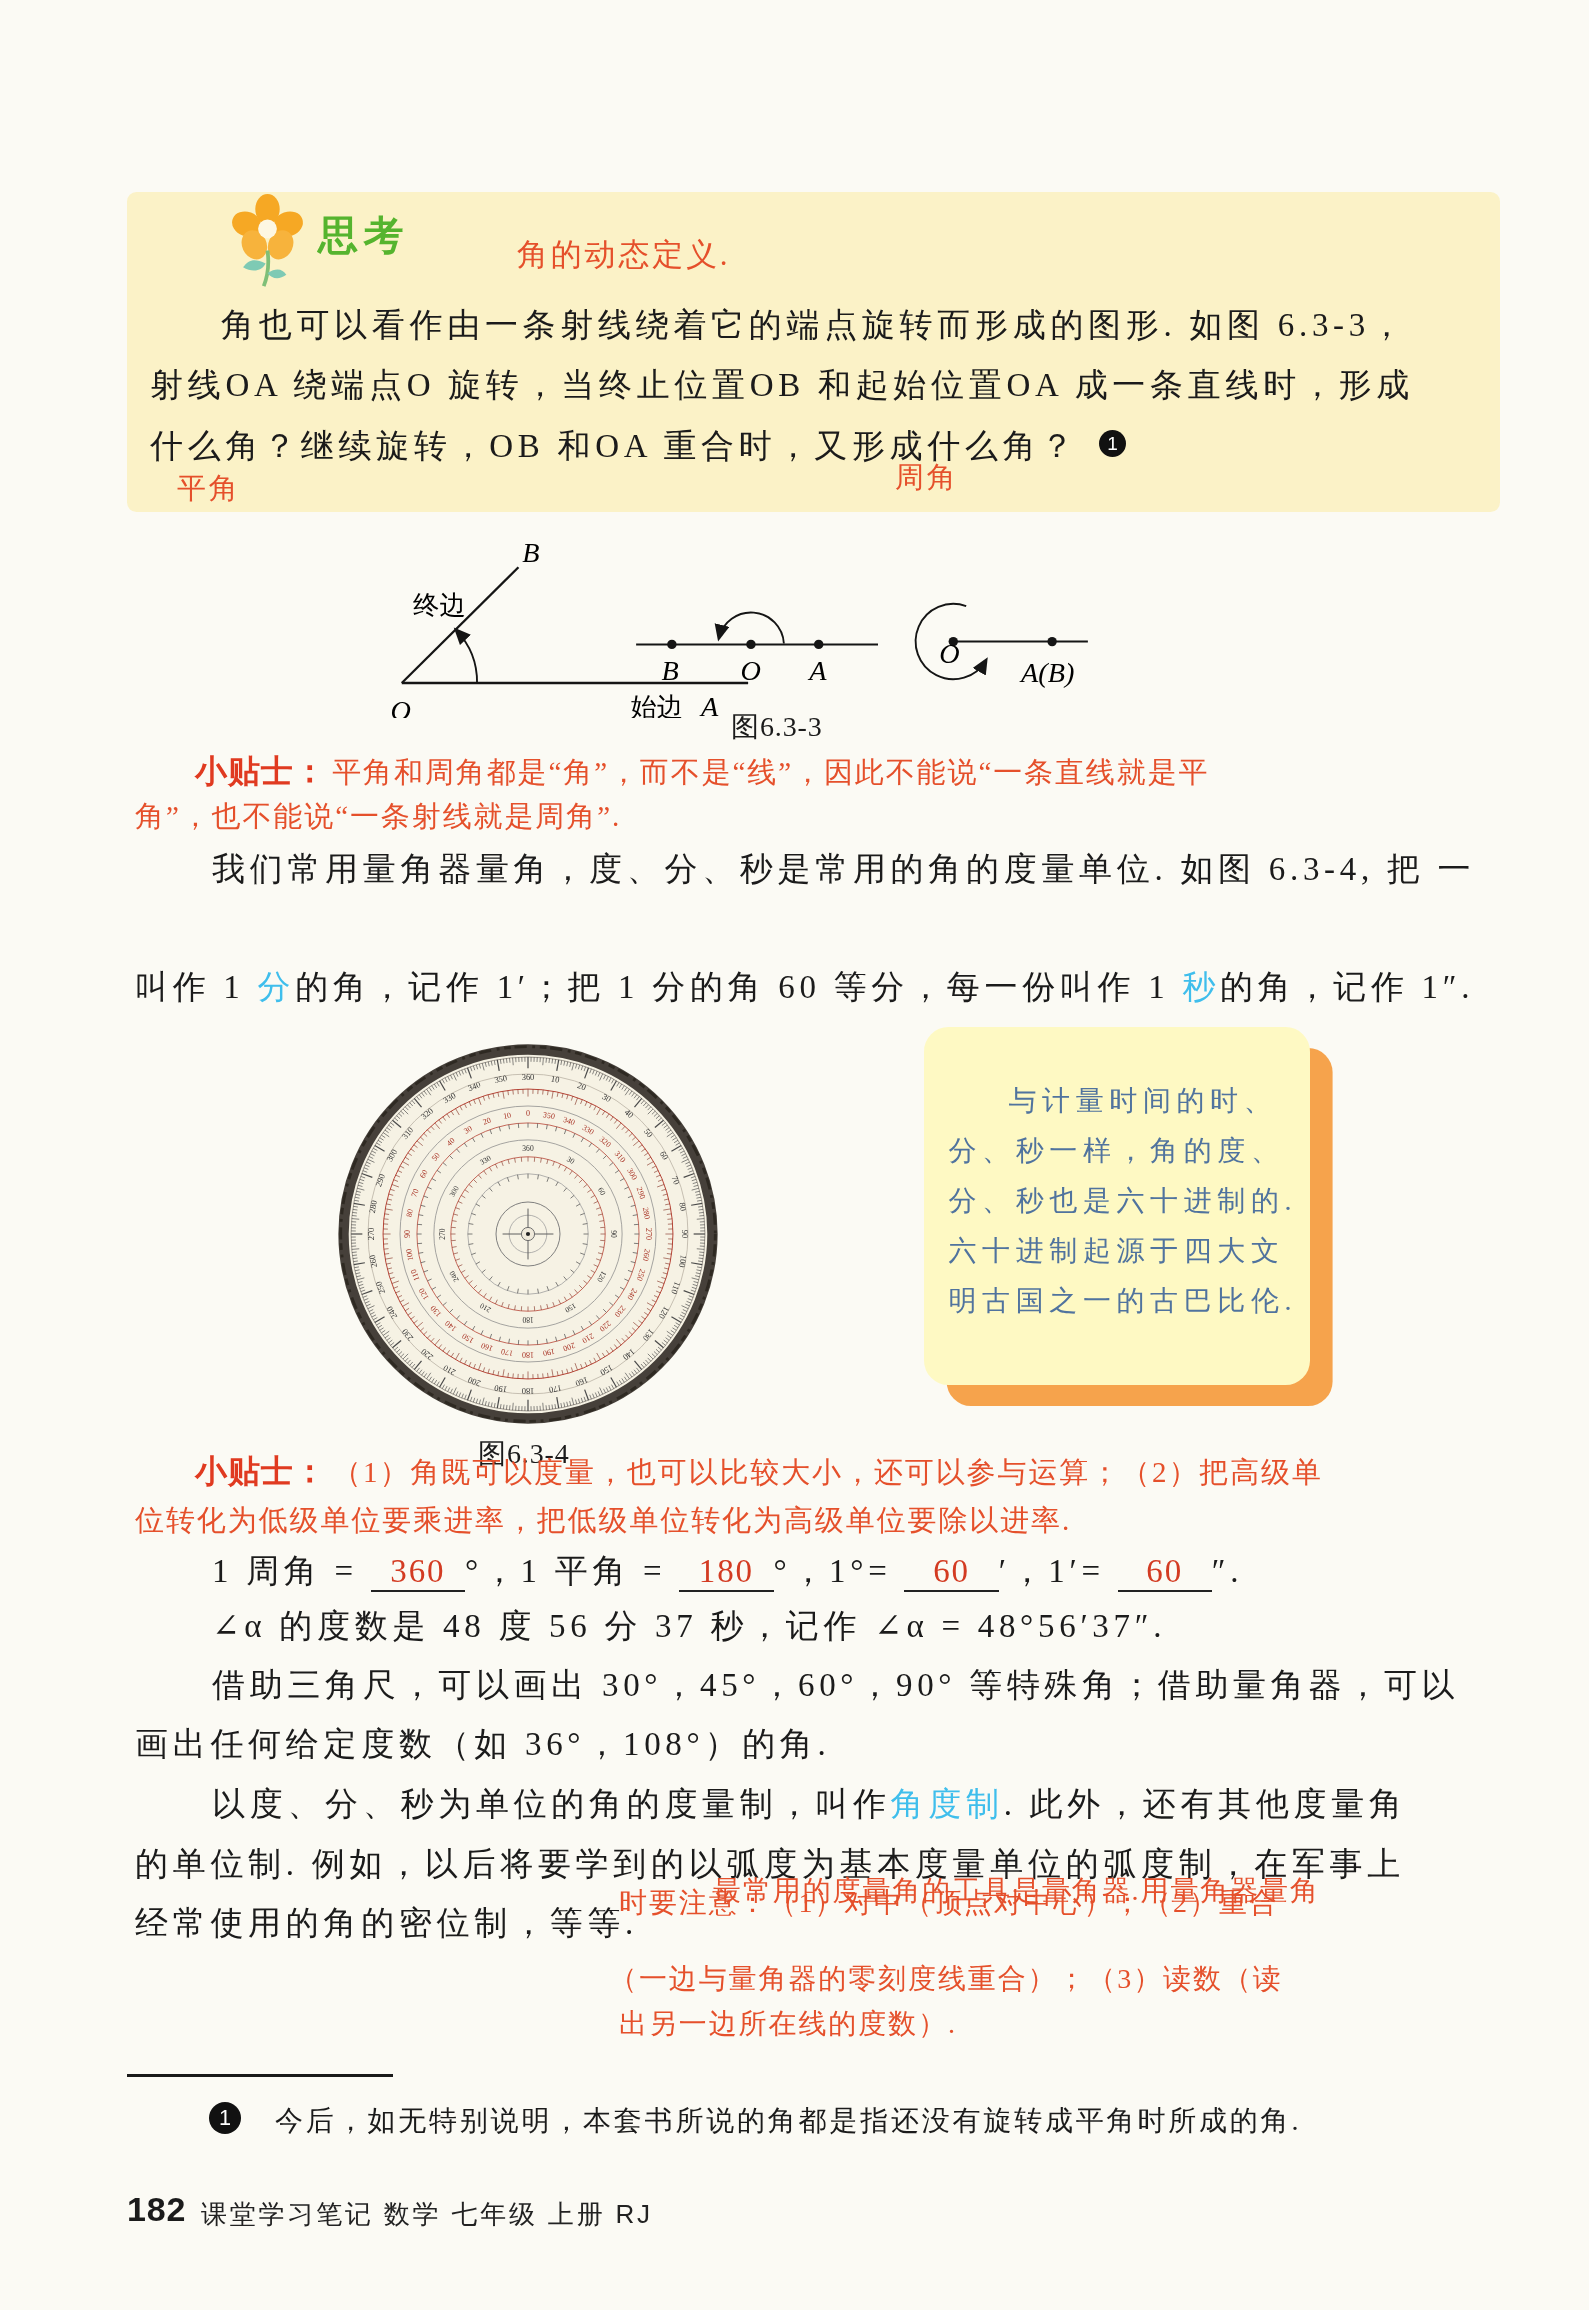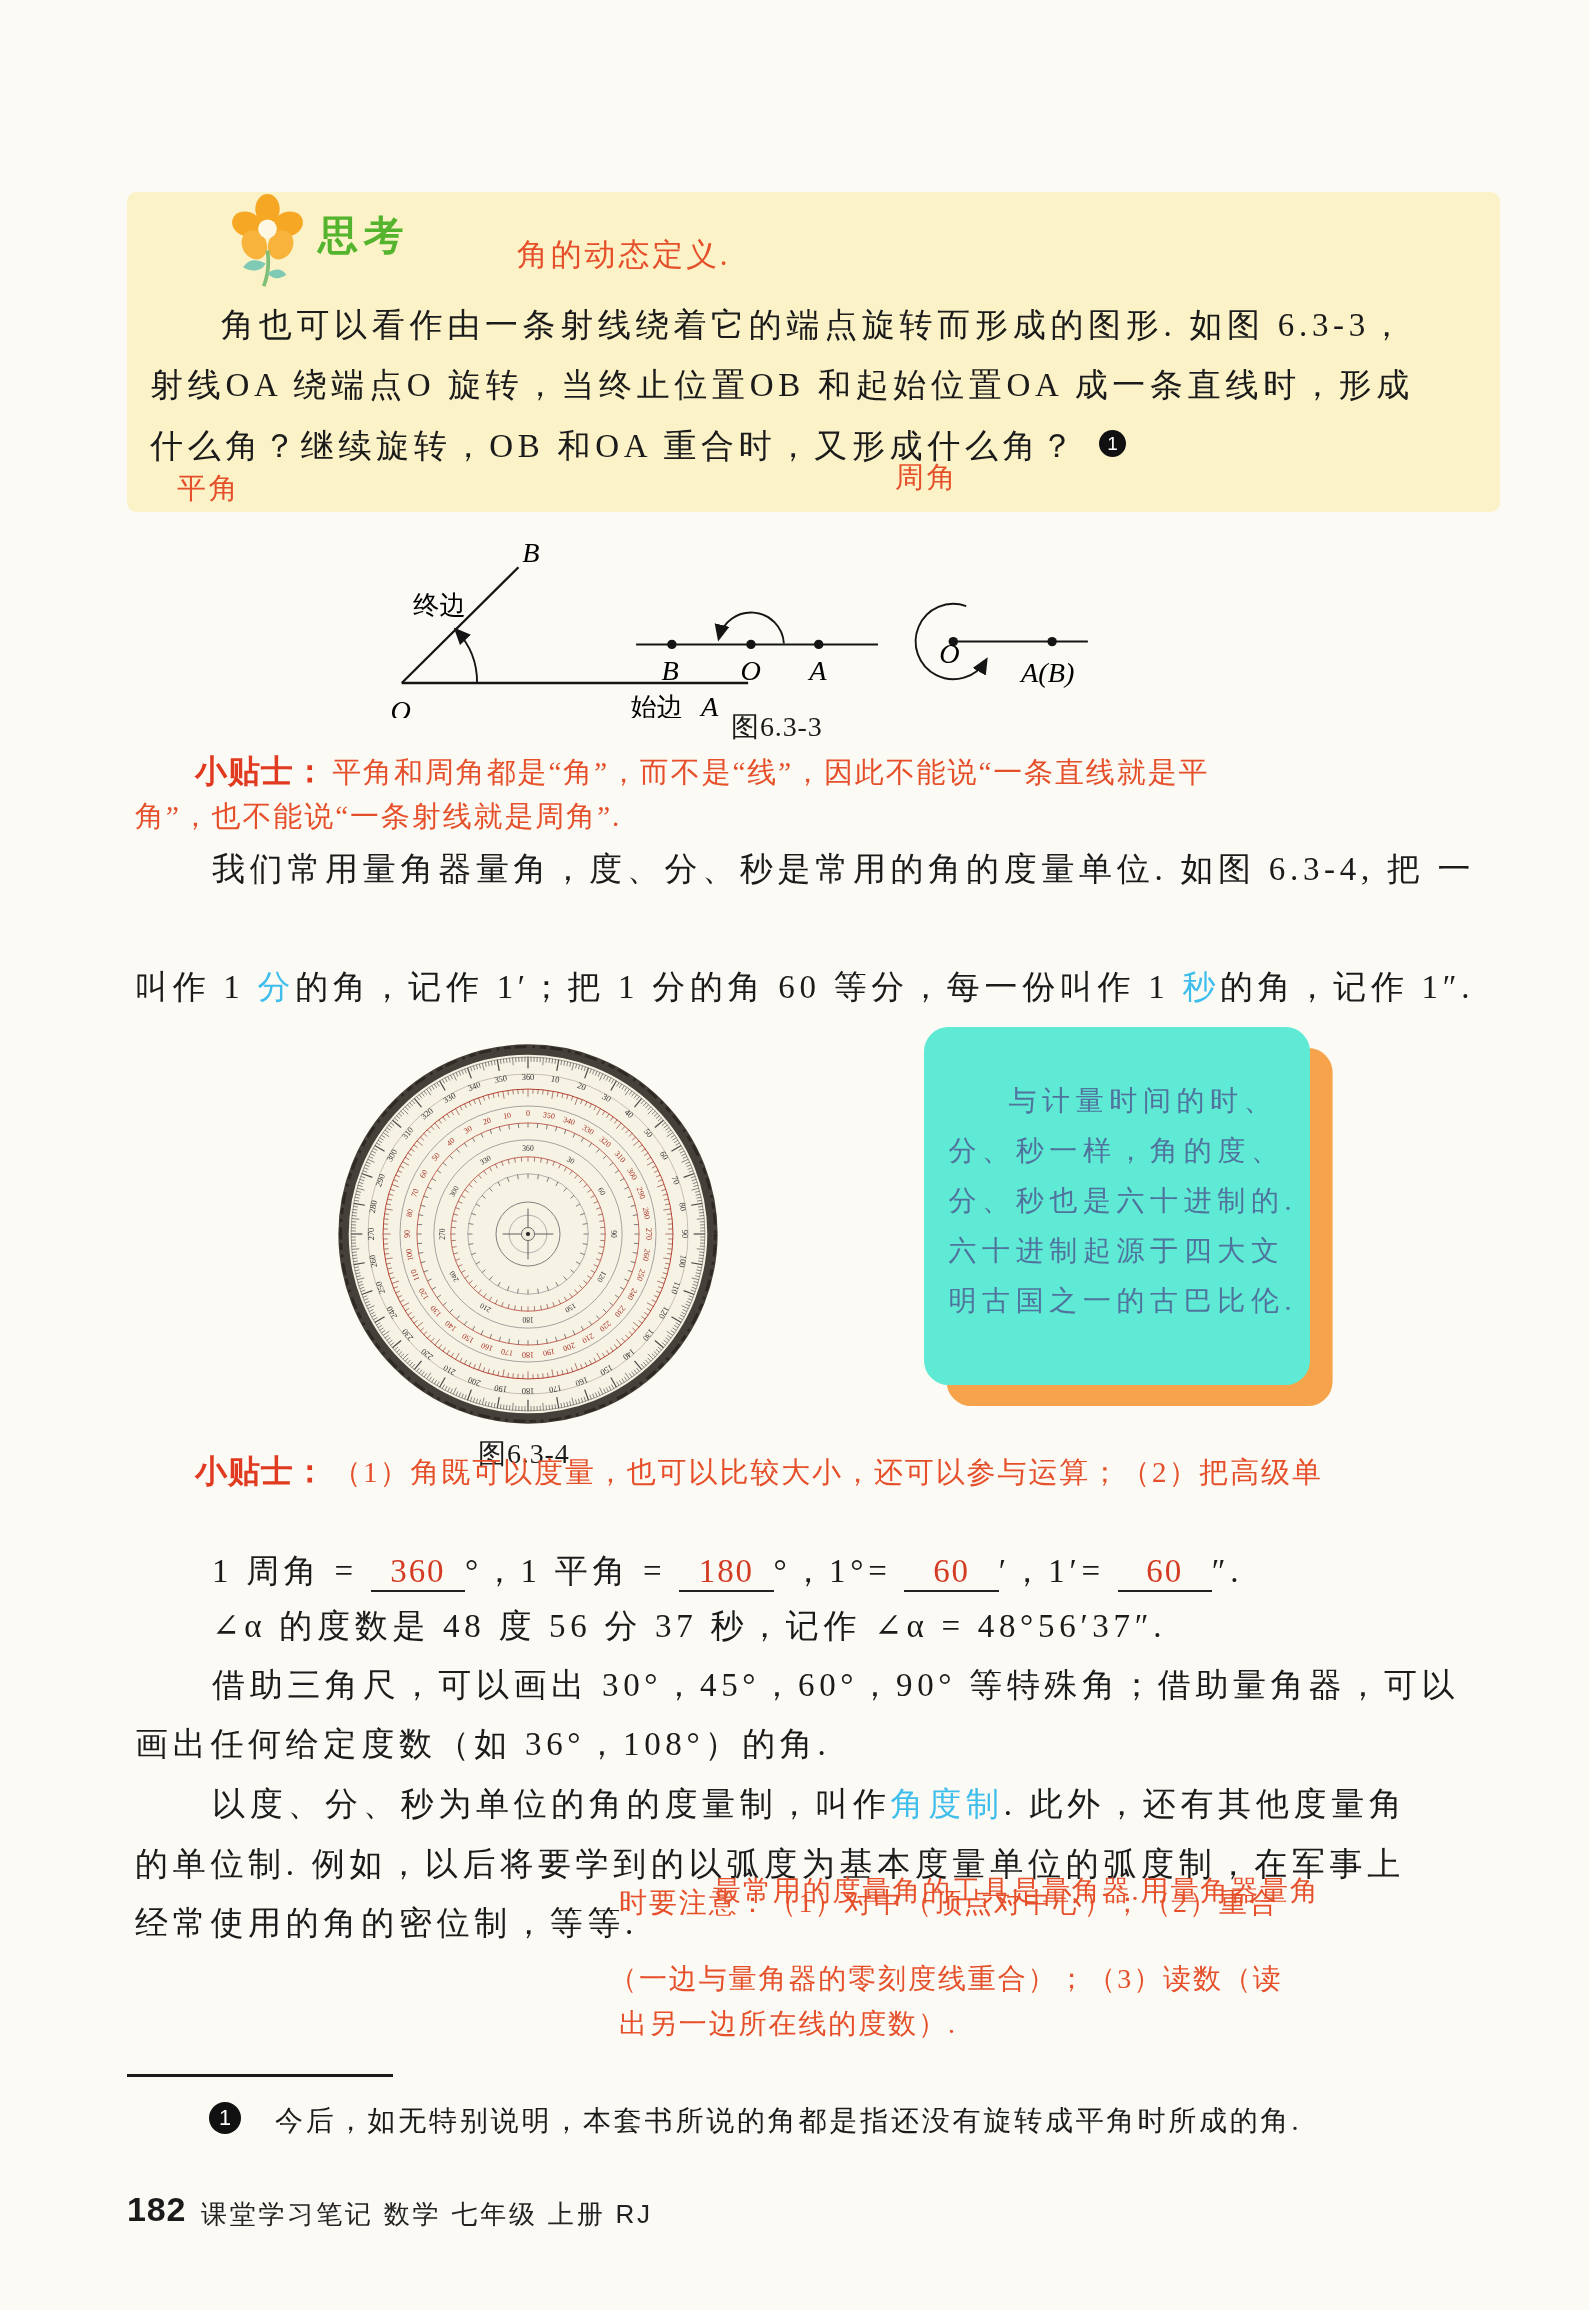--- a/index.html
+++ b/index.html
@@ -44,21 +44,21 @@
   .alphaline{left:212px;top:1604px;}
   .p3l1{left:212px;top:1663px;}
   .p3l2{left:135px;top:1722px;}
   .p4l1{left:212px;top:1782px;}
   .p4l2{left:135px;top:1842px;}
   .p4l3{left:135px;top:1901px;}
   
   .protractor{left:336px;top:1042px;}
   .cap634{left:478px;top:1435px;}
   
-  .side-note{left:924px;top:1027px;width:386px;height:358px;background:#5eead4;border-radius:24.5px;
+  .side-note{left:924px;top:1027px;width:386px;height:358px;background:#fef9c3;border-radius:24.5px;
              box-shadow:22.6px 21px 0 0 #F6A34C;}
   .side-note-inner{position:absolute;left:24.5px;top:49px;width:339px;
                    font-size:28px;line-height:50px;letter-spacing:5.6px;color:#50739E;white-space:nowrap;}
   .sn-indent{padding-left:60px;}
   
   .pn-line{font-size:28px;color:#E5502B;letter-spacing:1.9px;}
   .pn1{left:713px;top:1872px;}
   .pn2{left:619px;top:1884px;}
   .pn3{left:609px;top:1960px;}
   .pn4{left:619px;top:2005px;}
@@ -986,20 +986,21 @@
     <div class="side-note-inner">
       <div class="sn-indent">与计量时间的时、</div>
       <div>分、秒一样，角的度、</div>
       <div>分、秒也是六十进制的.</div>
       <div>六十进制起源于四大文</div>
       <div>明古国之一的古巴比伦.</div>
     </div>
   </div>
 
   <div class="abs tip-line tip2-l1"><span class="tip-label">小贴士：</span><span>（1）角既可以度量，也可以比较大小，还可以参与运算；（2）把高级单</span></div>
+  <div class="abs tip-line tip2-l2">位转化为低级单位要乘进率，把低级单位转化为高级单位要除以进率.</div>
 
   <div class="abs body-line eqline"><span>1 周角 = </span><span class="blank red-val">360</span><span>°，1 平角 = </span><span class="blank red-val">180</span><span>°，1°= </span><span class="blank red-val">60</span><span>′，1′= </span><span class="blank red-val">60</span><span>″.</span></div>
 
   <div class="abs body-line alphaline">∠α 的度数是 48 度 56 分 37 秒，记作 ∠α = 48°56′37″.</div>
 
   <div class="abs body-line p3l1">借助三角尺，可以画出 30°，45°，60°，90° 等特殊角；借助量角器，可以</div>
   <div class="abs body-line p3l2">画出任何给定度数（如 36°，108°）的角.</div>
 
   <div class="abs body-line p4l1"><span>以度、分、秒为单位的角的度量制，叫作</span><span class="cyan">角度制</span><span>. 此外，还有其他度量角</span></div>
   <div class="abs body-line p4l2">的单位制. 例如，以后将要学到的以弧度为基本度量单位的弧度制，在军事上</div>

